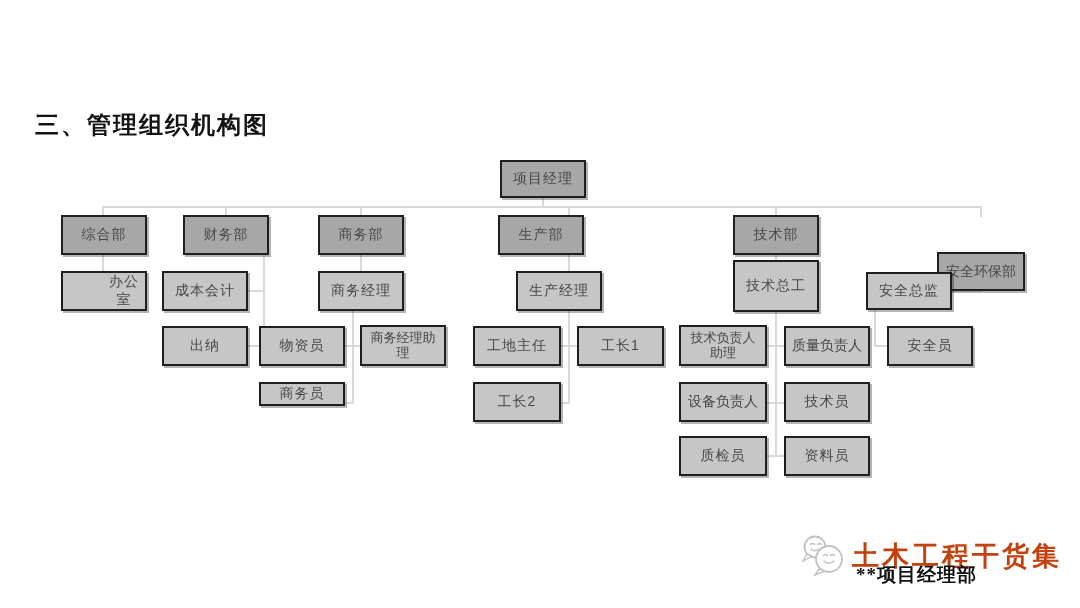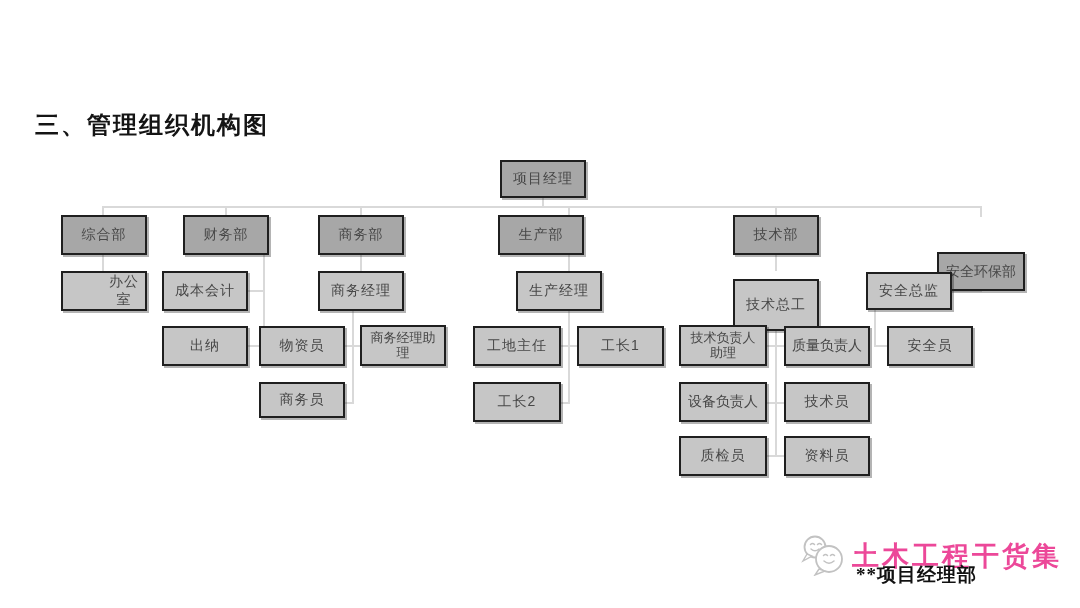--- a/index.html
+++ b/index.html
@@ -13,21 +13,21 @@
   
   .nb{position:absolute;display:flex;align-items:center;justify-content:center;
       text-align:center;box-sizing:border-box;border:2px solid #1f1f1f;
       color:#474747;font-size:14px;letter-spacing:1px;
       box-shadow:2px 2px 0 rgba(40,40,40,0.35);}
   .dark{background:#a7a7a7;}
   .light{background:#c6c6c6;}
   .two{font-size:13px;line-height:1.15;white-space:pre-line;letter-spacing:0;}
   
   .wm-text{position:absolute;left:852px;top:538px;font-family:"Liberation Serif",serif;
-           font-size:27px;font-weight:bold;color:#ec4899;letter-spacing:3px;}
+           font-size:27px;font-weight:bold;color:#c2410c;letter-spacing:3px;}
   .unit-text{position:absolute;left:856px;top:562px;font-family:"Liberation Serif",serif;
              font-size:19px;font-weight:bold;color:#111111;letter-spacing:1px;}
   .wm-logo{position:absolute;left:798px;top:534px;}
 </style>
 </head>
 <body>
 
 <div class="slide">
 
   <div class="page-title">三、管理组织机构图</div>
@@ -73,35 +73,35 @@
   <div class="nb dark" style="left:183px;top:215px;width:86px;height:40px;">财务部</div>
   <div class="nb dark" style="left:318px;top:215px;width:86px;height:40px;">商务部</div>
   <div class="nb dark" style="left:498px;top:215px;width:86px;height:40px;text-align:right;">生产部</div>
   <div class="nb dark" style="left:733px;top:215px;width:86px;height:40px;">技术部</div>
   <div class="nb dark" style="left:937px;top:216px;width:88px;height:39px;letter-spacing:0;margin-top:36px;">安全环保部</div>
 
   <div class="nb light" style="left:61px;top:271px;width:86px;height:40px;padding-left:40px;">办公室</div>
   <div class="nb light" style="left:162px;top:271px;width:86px;height:40px;">成本会计</div>
   <div class="nb light" style="left:318px;top:271px;width:86px;height:40px;">商务经理</div>
   <div class="nb light" style="left:516px;top:271px;width:86px;height:40px;">生产经理</div>
-  <div class="nb light" style="left:733px;top:279px;width:86px;height:52px;font-family:Liberation Mono, monospace;">技术总工</div>
+  <div class="nb light" style="left:733px;top:260px;width:86px;height:52px;font-family:Liberation Mono, monospace;">技术总工</div>
   <div class="nb light" style="left:866px;top:272px;width:86px;height:38px;">安全总监</div>
 
   <div class="nb light" style="left:162px;top:326px;width:86px;height:40px;">出纳</div>
   <div class="nb light" style="left:259px;top:326px;width:86px;height:40px;">物资员</div>
   <div class="nb light two" style="left:360px;top:325px;width:86px;height:41px;">商务经理助
 理</div>
   <div class="nb light" style="left:473px;top:326px;width:88px;height:40px;">工地主任</div>
   <div class="nb light" style="left:577px;top:326px;width:87px;height:40px;">工长1</div>
   <div class="nb light two" style="left:679px;top:325px;width:88px;height:41px;">技术负责人
 助理</div>
   <div class="nb light" style="left:784px;top:326px;width:86px;height:40px;letter-spacing:0;">质量负责人</div>
   <div class="nb light" style="left:887px;top:326px;width:86px;height:40px;">安全员</div>
 
-  <div class="nb light" style="left:259px;top:382px;width:86px;height:36px;">商务员</div>
+  <div class="nb light" style="left:259px;top:382px;width:86px;height:24px;">商务员</div>
   <div class="nb light" style="left:473px;top:382px;width:88px;height:40px;">工长2</div>
   <div class="nb light" style="left:679px;top:382px;width:88px;height:40px;letter-spacing:0;">设备负责人</div>
   <div class="nb light" style="left:784px;top:382px;width:86px;height:40px;">技术员</div>
 
   <div class="nb light" style="left:679px;top:436px;width:88px;height:40px;">质检员</div>
   <div class="nb light" style="left:784px;top:436px;width:86px;height:40px;">资料员</div>
 
   <span class="wm-logo">
     <svg width="54" height="42" viewBox="0 0 54 42">
       <g fill="#ffffff" stroke="#c2c2c2" stroke-width="1.8">

